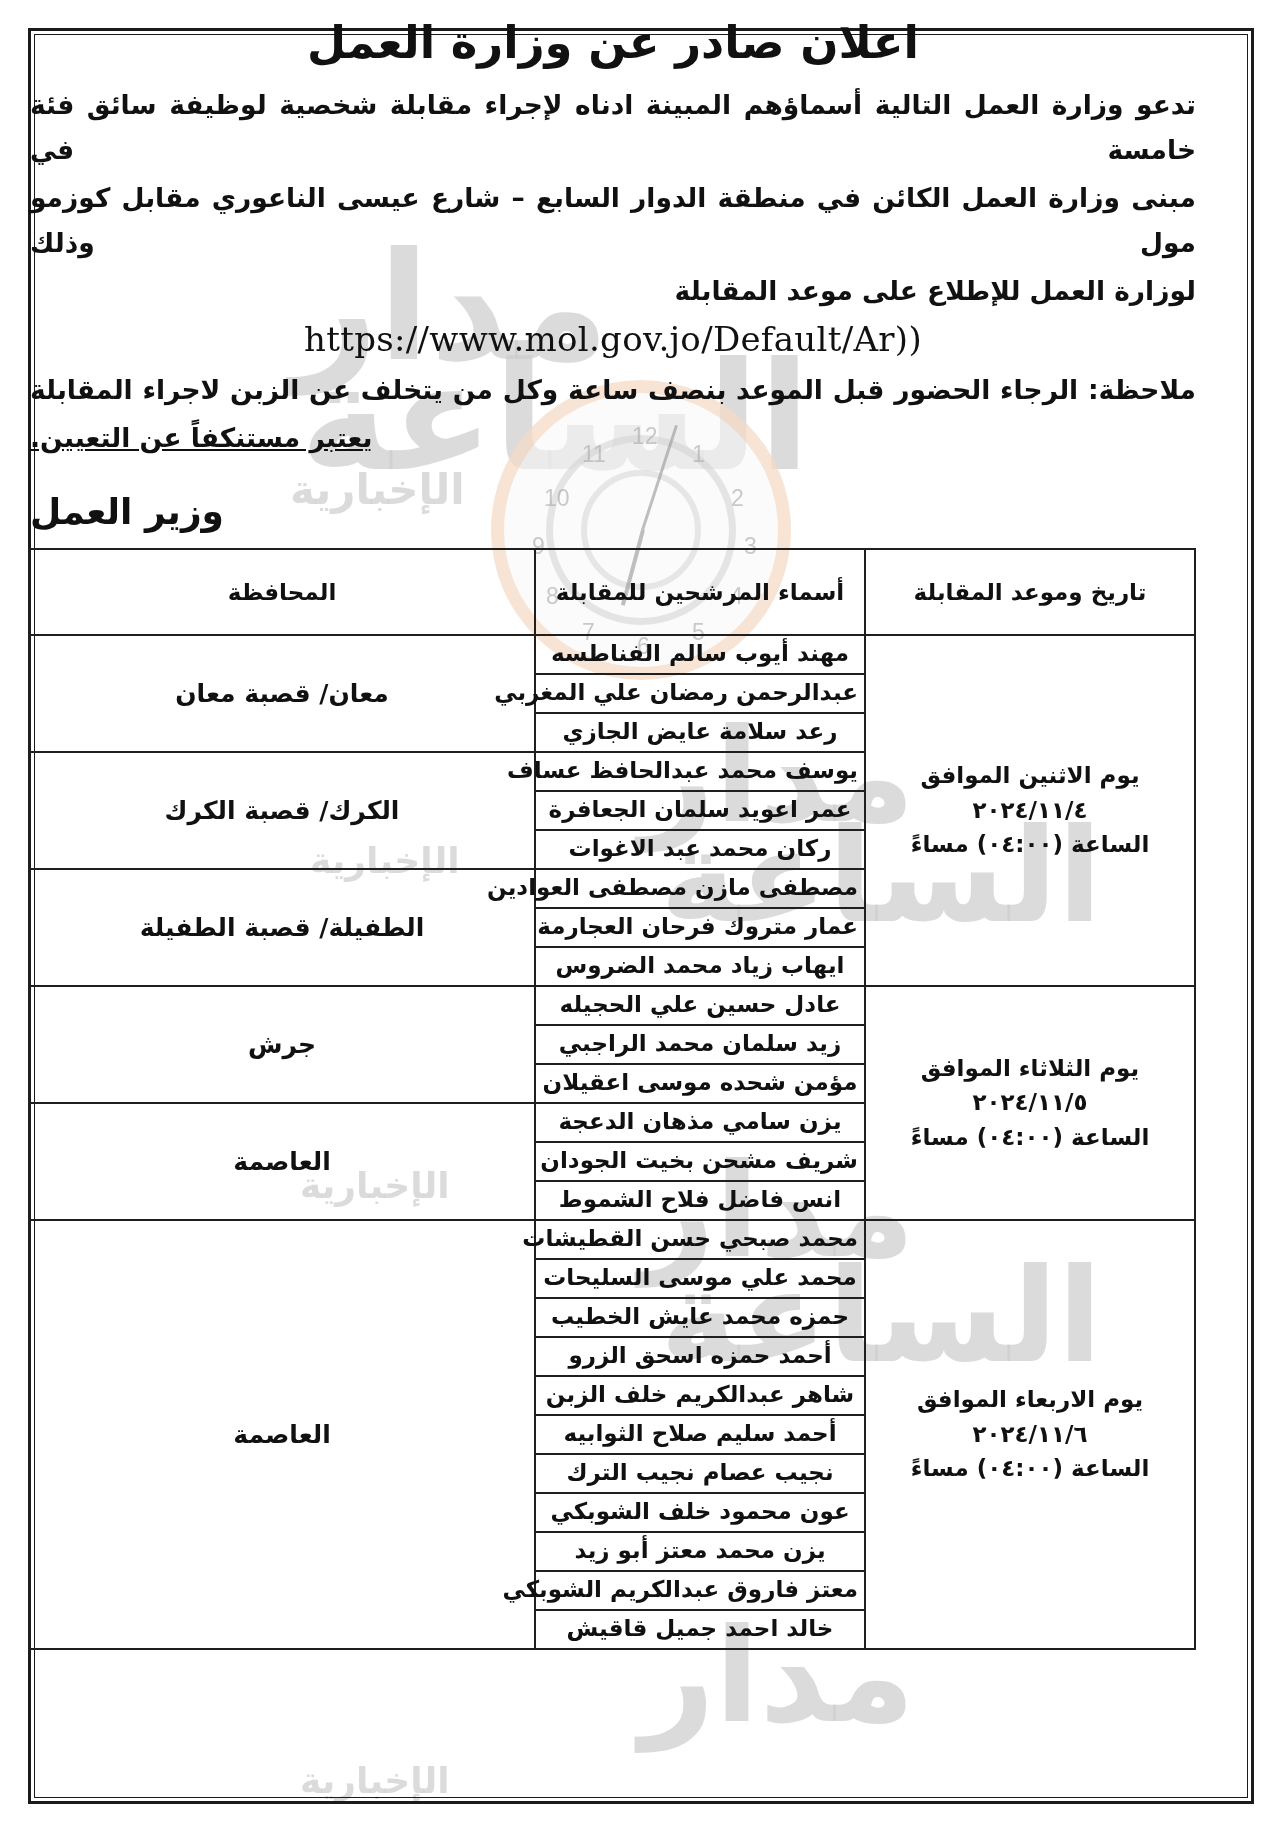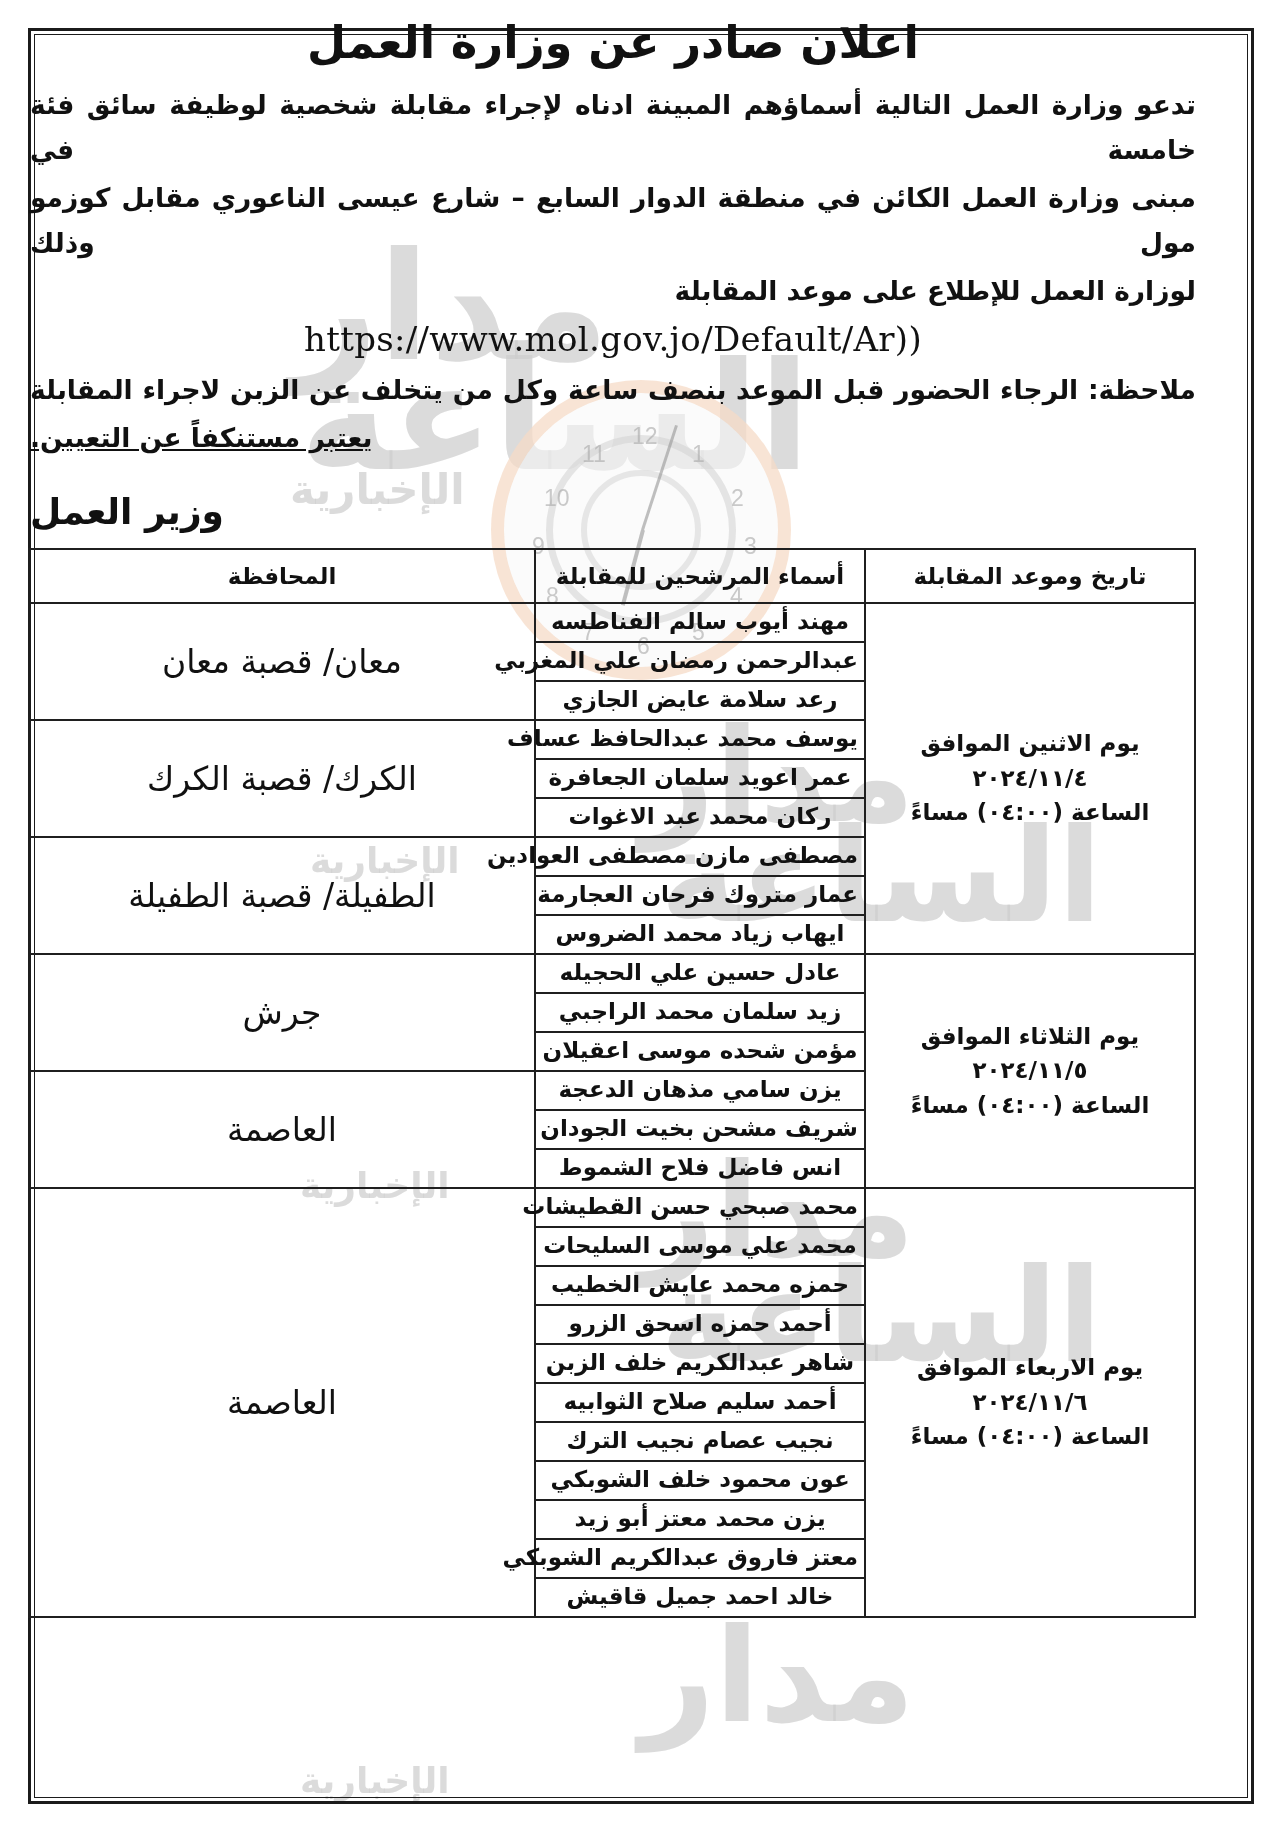--- a/index.html
+++ b/index.html
@@ -151,36 +151,36 @@
     border: 2px solid #1f1f1f;
     padding: 2px 6px;
     text-align: center;
     vertical-align: middle;
     font-family: "DejaVu Sans", sans-serif;
   }
   table.sched th {
     font-size: 23px;
     font-weight: bold;
     height: 44px;
-    padding: 4px 8px;
+    padding: 20px 8px;
   }
   col.c-date { width: 330px; }
   col.c-name { width: 330px; }
   col.c-gov  { width: 506px; }
 
   td.name-cell {
     font-size: 23px;
     font-weight: bold;
     height: 33px;
     line-height: 1.1;
     white-space: nowrap;
   }
   td.gov-cell {
-    font-size: 33px;
-    font-weight: normal;
+    font-size: 25px;
+    font-weight: bold;
   }
   td.date-cell {
     font-size: 23px;
     font-weight: bold;
     line-height: 1.5;
     padding: 4px 10px;
   }
   td.date-cell .dline { display: block; }
   td.date-cell .dline2 { display: block; }
 </style>

